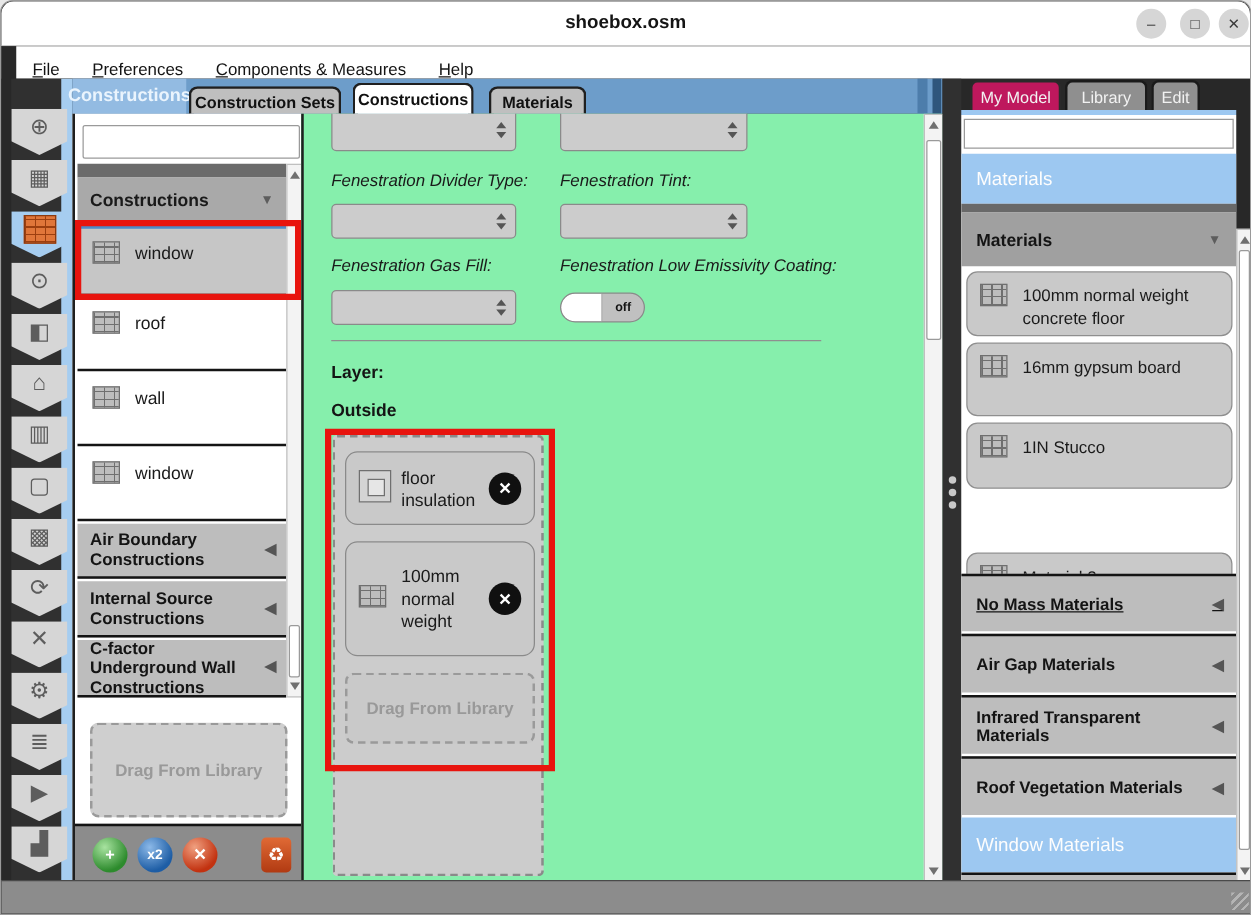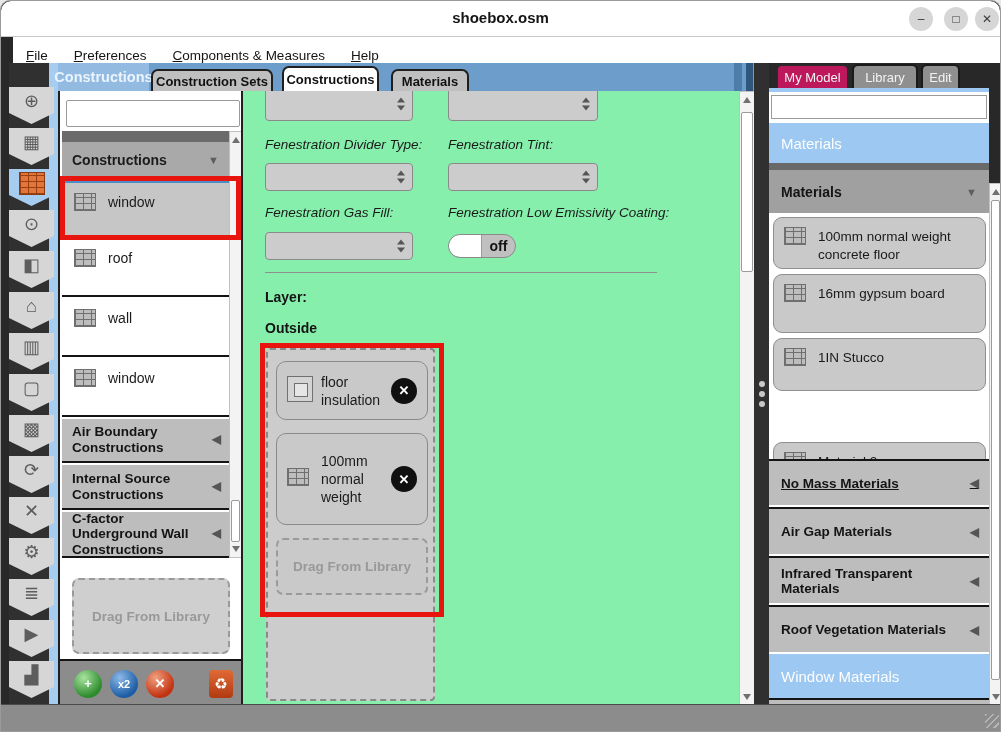--- a/index.html
+++ b/index.html
@@ -91,21 +91,21 @@
   .center-panel{position:absolute;left:240px;top:28px;width:513px;height:615px;background:#86efac;
     border-left:2px solid #1f1f1f;overflow:hidden;}
   .combo{position:absolute;height:28px;background:#cccccc;border:1px solid #8a8a8a;border-radius:4px;cursor:pointer;}
   .spinner{position:absolute;right:7px;top:50%;transform:translateY(-50%);display:flex;flex-direction:column;gap:3px;}
   .spinner .su{width:0;height:0;border-left:4px solid transparent;border-right:4px solid transparent;border-bottom:5px solid #555;}
   .spinner .sd{width:0;height:0;border-left:4px solid transparent;border-right:4px solid transparent;border-top:5px solid #555;}
   .f-label{position:absolute;font-size:13.5px;font-style:italic;color:#1a1a1a;white-space:nowrap;}
   .toggle{position:absolute;left:205px;top:143px;width:68px;height:24px;border:1px solid #8a8a8a;
     border-radius:12px;display:flex;overflow:hidden;cursor:pointer;background:#c0c0c0;}
   .toggle .knob{flex:0 0 33px;background:#ffffff;border-right:1px solid #9a9a9a;border-radius:12px 0 0 12px;}
-  .toggle .t-label{flex:1;display:flex;align-items:center;justify-content:center;font-size:14px;font-weight:700;color:#141414;}
+  .toggle .t-label{flex:1;display:flex;align-items:center;justify-content:center;font-size:10px;font-weight:700;color:#141414;}
   .divider{position:absolute;left:22px;top:181px;width:392px;height:1px;background:#8f8f8f;}
   .bold-label{position:absolute;font-size:14px;font-weight:700;color:#141414;}
   .layer-container{position:absolute;left:23px;top:257px;width:169px;height:353px;background:#cccccc;
     border:2px dashed #8a8a8a;border-radius:4px;}
   .layer-card{position:absolute;left:8px;width:152px;background:#c9c9c9;border:1px solid #8a8a8a;
     border-radius:10px;cursor:pointer;}
   .layer-label{position:absolute;left:44px;top:50%;transform:translateY(-50%);width:62px;font-size:14px;
     color:#1a1a1a;line-height:1.3;}
   .x-circle{position:absolute;right:10px;top:50%;transform:translateY(-50%);width:26px;height:26px;
     border-radius:50%;background:#101010;color:#fff;display:flex;align-items:center;justify-content:center;

